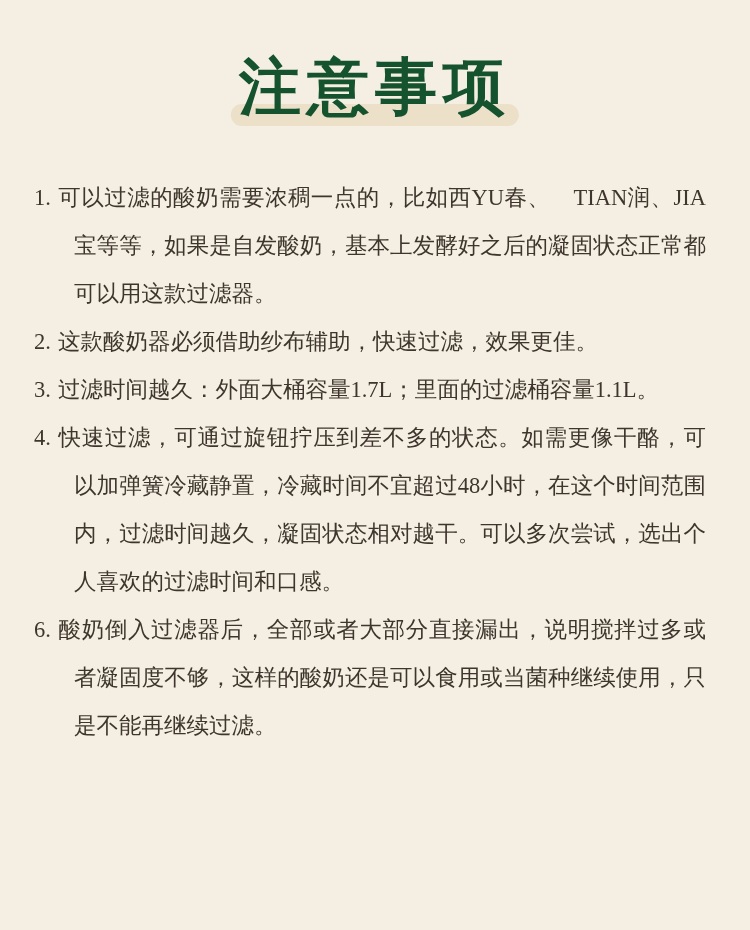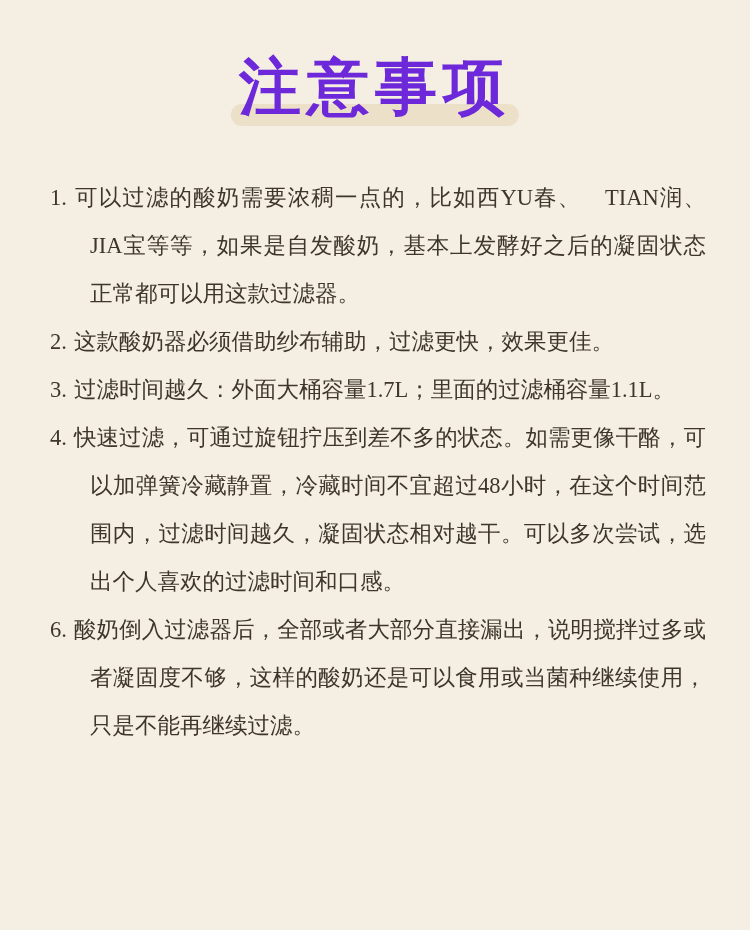--- a/index.html
+++ b/index.html
@@ -18,40 +18,40 @@
     padding-top: 46px;
     text-align: center;
   }
   .page-title {
     position: relative;
     display: inline-block;
     font-size: 62px;
     line-height: 1.35;
     font-weight: bold;
     letter-spacing: 6px;
-    color: #6d28d9;
+    color: #14532d;
   }
   .title-text {
     position: relative;
     z-index: 1;
   }
   .title-highlight {
     position: absolute;
     z-index: 0;
     left: 50%;
     transform: translateX(-50%);
     bottom: 4px;
     width: 106%;
     height: 22px;
     background: #ece0c9;
     border-radius: 11px;
   }
   .notice-list {
     margin-top: 44px;
-    padding: 0 44px 0 50px;
+    padding: 0 44px 0 34px;
     font-size: 22.5px;
     line-height: 48px;
     text-align: justify;
   }
   .item {
     padding-left: 40px;
     text-indent: -40px;
   }
   .item .num {
     margin-right: 7px;
@@ -66,18 +66,18 @@
 
 <div class="title-wrap">
   <span class="page-title">
     <span class="title-highlight"></span>
     <span class="title-text">注意事项</span>
   </span>
 </div>
 
 <div class="notice-list">
   <div class="item"><span class="num">1.</span><span>可以过滤的酸奶需要浓稠一点的，比如西YU春、　TIAN润、JIA宝等等，如果是自发酸奶，基本上发酵好之后的凝固状态正常都可以用这款过滤器。</span></div>
-  <div class="item"><span class="num">2.</span><span>这款酸奶器必须借助纱布辅助，过滤更快，效果更佳。</span></div>
+  <div class="item"><span class="num">2.</span><span>这款酸奶器必须借助纱布辅助，快速过滤，效果更佳。</span></div>
   <div class="item"><span class="num">3.</span><span>过滤时间越久：外面大桶容量1.7L；里面的过滤桶容量1.1L。</span>
   </div>
   <div class="item"><span class="num">4.</span><span>快速过滤，可通过旋钮拧压到差不多的状态。如需更像干酪，可以加弹簧冷藏静置，冷藏时间不宜超过48小时，在这个时间范围内，过滤时间越久，凝固状态相对越干。可以多次尝试，选出个人喜欢的过滤时间和口感。</span></div>
   <div class="item"><span class="num">6.</span><span>酸奶倒入过滤器后，全部或者大部分直接漏出，说明搅拌过多或者凝固度不够，这样的酸奶还是可以食用或当菌种继续使用，只是不能再继续过滤。</span></div>
 </div>
 
 </body></html>

